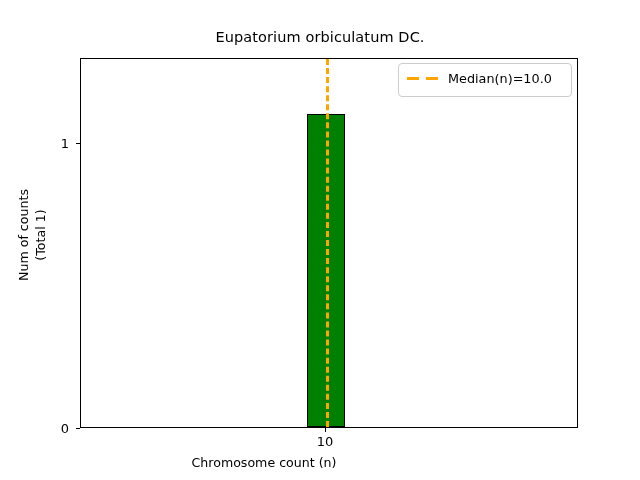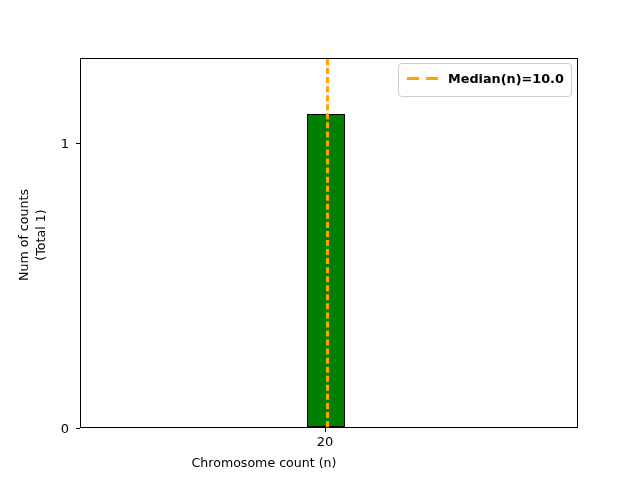--- a/index.html
+++ b/index.html
@@ -123,21 +123,20 @@
     width: 174px;
     box-sizing: border-box;
     border: 1px solid #cccccc;
     border-radius: 4px;
     background: #ffffff;
     padding: 6px 8px 7px 8px;
   }
   .legend-row {
     display: flex;
     align-items: flex-start;
-    font-weight: bold;
   }
   .legend-sample {
     flex: 0 0 34px;
     height: 16px;
     position: relative;
     margin-right: 7px;
     margin-top: 1px;
   }
   .legend-sample .seg {
     position: absolute;
@@ -156,32 +155,33 @@
     line-height: 1.45;
     color: #000000;
     white-space: nowrap;
   }
 </style>
 </head>
 <body>
 
 <div id="figure">
 
+  <div id="chart-title">Eupatorium orbiculatum DC.</div>
 
   <div id="ylabel">Num of counts
 (Total 1)</div>
 
   <div class="ytick" style="top:428px;"></div>
   <div class="ytick-text" style="top:421px;">0</div>
 
   <div class="ytick" style="top:143px;"></div>
   <div class="ytick-text" style="top:136px;">1</div>
 
   <div class="xtick" style="left:325px;"></div>
-  <div class="xtick-text" style="left:295px;">20</div>
+  <div class="xtick-text" style="left:295px;">10</div>
 
   <div id="xlabel">Chromosome count (n)</div>
 
   <div id="plot-area">
 
     <div class="bar" style="left:226px; width:38px; bottom:0px; height:313.5px;"></div>
 
     <div class="median-line" style="left:245px;"></div>
   </div>
 

